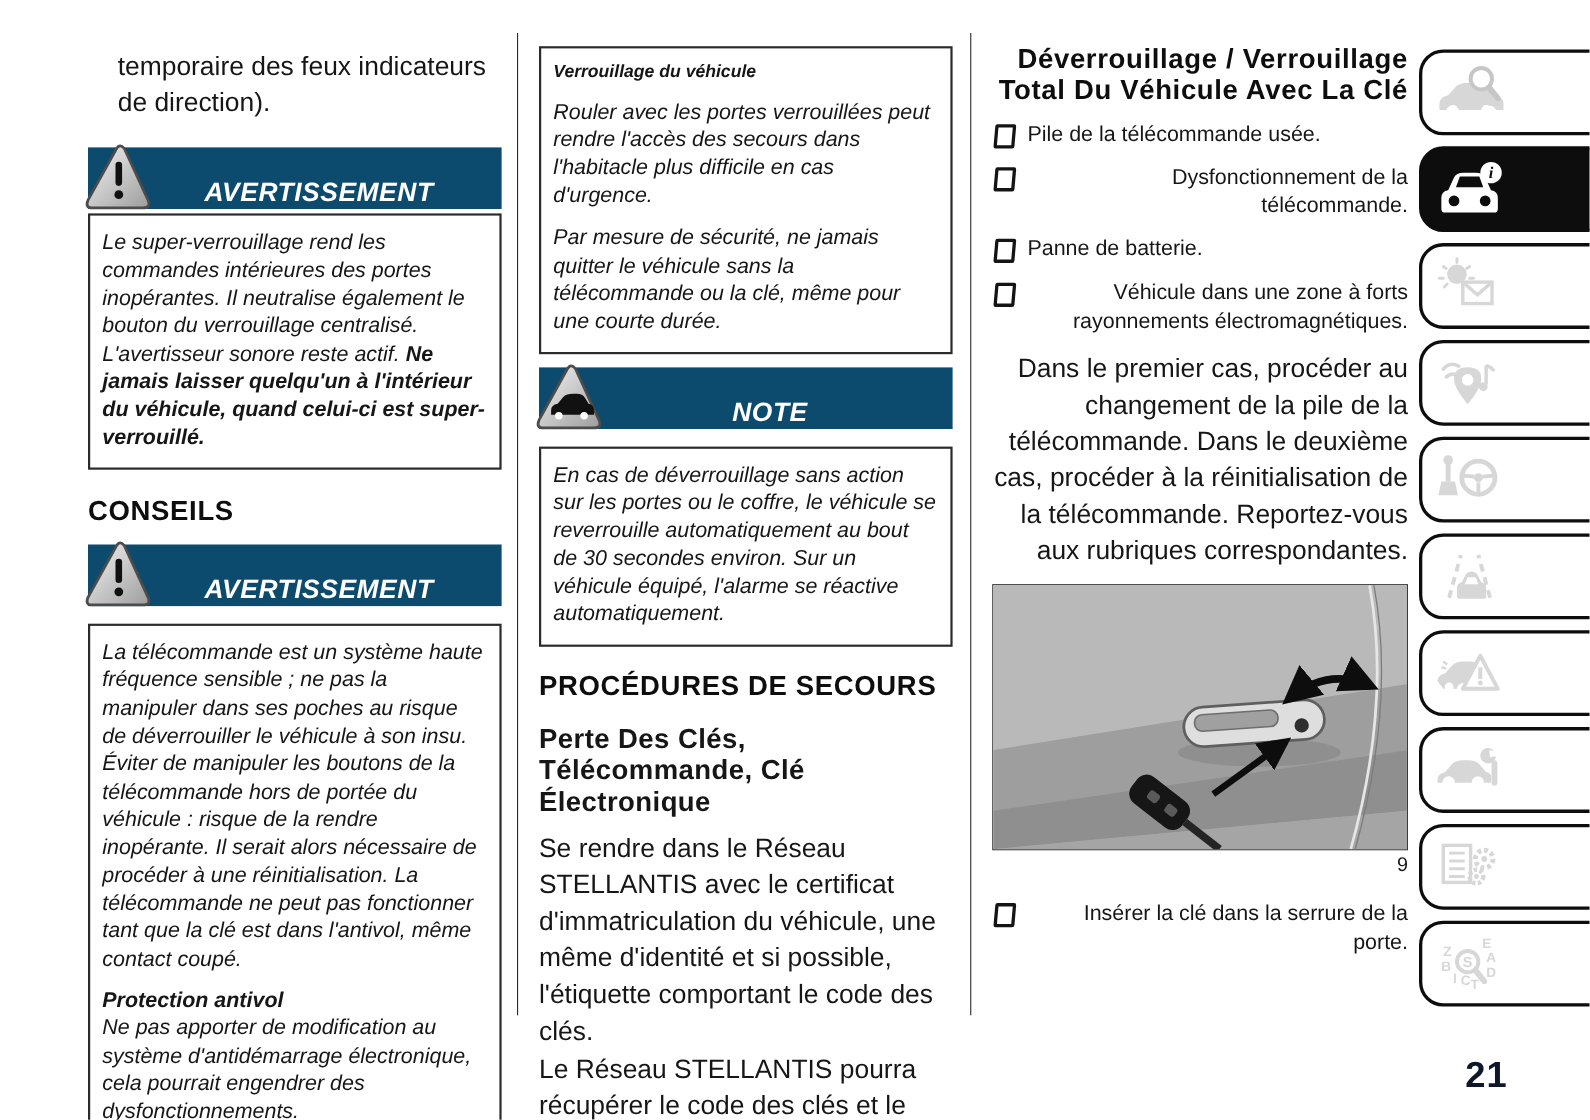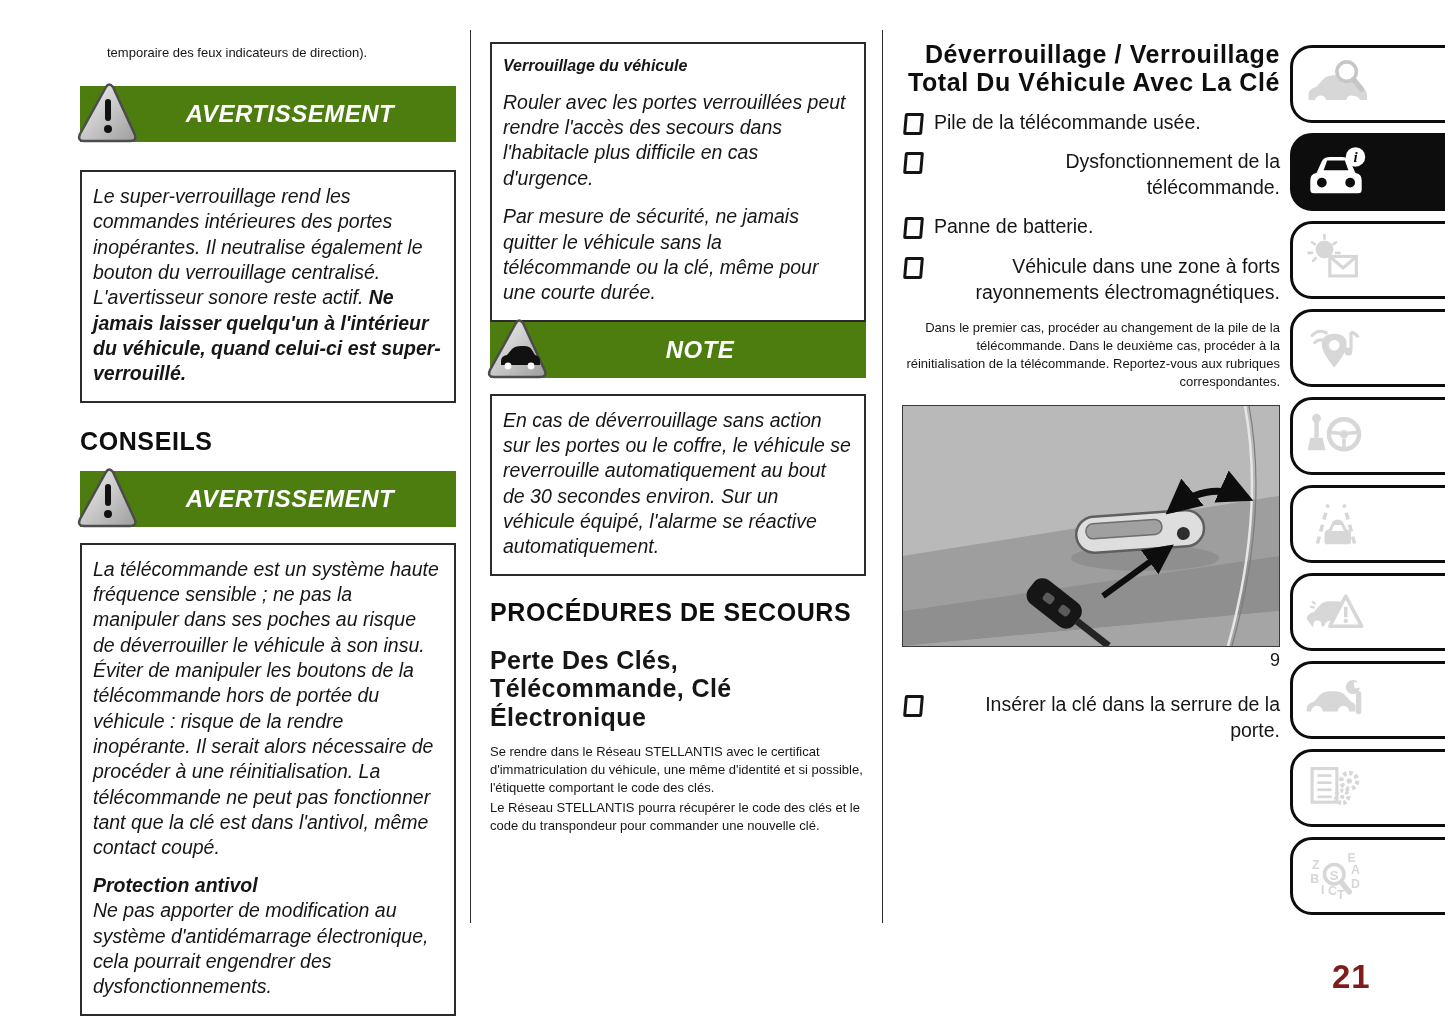--- a/index.html
+++ b/index.html
@@ -6,25 +6,25 @@
   body{width:1445px;height:1018px;position:relative;overflow:hidden;
        font-family:"Liberation Sans", sans-serif;color:#161616;}
   .page{position:absolute;inset:0;}
   .vdiv{position:absolute;top:30px;height:893px;width:1px;background:#2a2a2a;}
   .col{position:absolute;top:30px;}
   .col-left{left:80px;width:376px;}
   .col-mid{left:490px;width:376px;}
   .col-right{left:902px;width:378px;text-align:right;}
 
   p{margin:0;}
-  .body-text{font-size:13px;line-height:1.38;}
+  .body-text{font-size:24px;line-height:1.38;}
   .intro{margin:14px 0 0 27px;}
 
-  .gray-bar{position:relative;background:#4d7c0f;height:56px;display:flex;
-            align-items:center;justify-content:center;}
+  .gray-bar{position:relative;background:#0c4a6e;height:56px;display:flex;
+            align-items:flex-end;justify-content:center;}
   .gray-bar .bar-label{font-style:italic;font-weight:bold;color:#ffffff;
             font-size:24px;letter-spacing:.5px;padding-left:44px;}
   .tri-icon{position:absolute;left:-7px;top:-7px;width:70px;height:70px;}
 
   .frame-box{border:2px solid #2b2b2b;background:#fff;padding:12px 11px 14px 11px;
              font-style:italic;font-size:19.5px;line-height:1.30;}
   .frame-box p + p{margin-top:13px;}
   .frame-box .bx-title{font-weight:bold;font-style:italic;font-size:16px;margin:0 0 2px 0;}
 
   h2.section{font-size:25px;font-weight:900;letter-spacing:.6px;line-height:1.12;
@@ -39,21 +39,21 @@
   .fig-caption{font-size:18px;margin-top:3px;}
 
   .sidebar{position:absolute;left:1290px;top:0;width:155px;height:1018px;}
   .tab{position:absolute;left:0;width:190px;height:78px;background:#ffffff;
        border:3px solid #0d0d0d;border-radius:22px;box-sizing:border-box;
        display:flex;align-items:center;}
   .tab.active{background:#0d0d0d;}
   .tab .ticon{margin-left:12px;width:62px;height:58px;}
 
   .page-number{position:absolute;left:1332px;top:958px;font-size:33px;
-               font-weight:900;letter-spacing:1px;color:#7f1d1d;}
+               font-weight:900;letter-spacing:1px;color:#0f172a;}
   .gray{fill:#d7d7d7;}
 </style>
 </head>
 <body>
 
 <div class="page">
 
   <div class="col col-left">
     <p class="body-text intro">temporaire des feux indicateurs de direction).</p>
 
@@ -65,21 +65,21 @@
               <stop offset="1" stop-color="#9d9d9d"></stop>
             </linearGradient>
           </defs>
         <path d="M33 8 Q36 3 40 8 L62 56 Q64 62 57 62 L11 62 Q4 62 7 55 Z" fill="url(#tg1)" stroke="#4c4c4c" stroke-width="2.5" stroke-linejoin="round"></path>
         <rect x="32" y="20" width="6" height="22" rx="3" fill="#111"></rect>
         <circle cx="35" cy="50" r="4" fill="#111"></circle>
       </svg>
       <span class="bar-label">AVERTISSEMENT</span>
     </div>
 
-    <div class="frame-box" style="margin-top:28px;">
+    <div class="frame-box" style="margin-top:4px;">
       <p><span>Le super-verrouillage rend les commandes intérieures des portes inopérantes. Il neutralise également le bouton du verrouillage centralisé. L'avertisseur sonore reste actif. </span><b>Ne jamais laisser quelqu'un à l'intérieur du véhicule, quand celui-ci est super-verrouillé.</b></p>
     </div>
 
     <h2 class="section" style="margin-top:24px;">CONSEILS</h2>
 
     <div class="gray-bar" style="margin-top:16px;">
       <svg class="tri-icon" viewBox="0 0 70 70">
         <path d="M33 8 Q36 3 40 8 L62 56 Q64 62 57 62 L11 62 Q4 62 7 55 Z" fill="url(#tg1)" stroke="#4c4c4c" stroke-width="2.5" stroke-linejoin="round"></path>
         <rect x="32" y="20" width="6" height="22" rx="3" fill="#111"></rect>
         <circle cx="35" cy="50" r="4" fill="#111"></circle>
@@ -96,21 +96,21 @@
 
   <div class="vdiv" style="left:470px;"></div>
 
   <div class="col col-mid">
     <div class="frame-box" style="margin-top:12px;">
       <p class="bx-title">Verrouillage du véhicule</p>
       <p>Rouler avec les portes verrouillées peut rendre l'accès des secours dans l'habitacle plus difficile en cas d'urgence.</p>
       <p>Par mesure de sécurité, ne jamais quitter le véhicule sans la télécommande ou la clé, même pour une courte durée.</p>
     </div>
 
-    <div class="gray-bar" style="margin-top:0;">
+    <div class="gray-bar" style="margin-top:12px;">
       <svg class="tri-icon" viewBox="0 0 70 70">
         <path d="M33 8 Q36 3 40 8 L62 56 Q64 62 57 62 L11 62 Q4 62 7 55 Z" fill="url(#tg1)" stroke="#4c4c4c" stroke-width="2.5" stroke-linejoin="round"></path>
         <path d="M18 46 q0 -5 6 -6 l5 -6 q3 -3 9 -3 h3 q6 0 8 4 l3 5 q5 1 5 6 v4 h-39 z" fill="#111"></path>
         <circle cx="25" cy="51" r="3.4" fill="#fff"></circle>
           <circle cx="48" cy="51" r="3.4" fill="#fff"></circle>
       </svg>
       <span class="bar-label">NOTE</span>
     </div>
 
     <div class="frame-box" style="margin-top:16px;">

